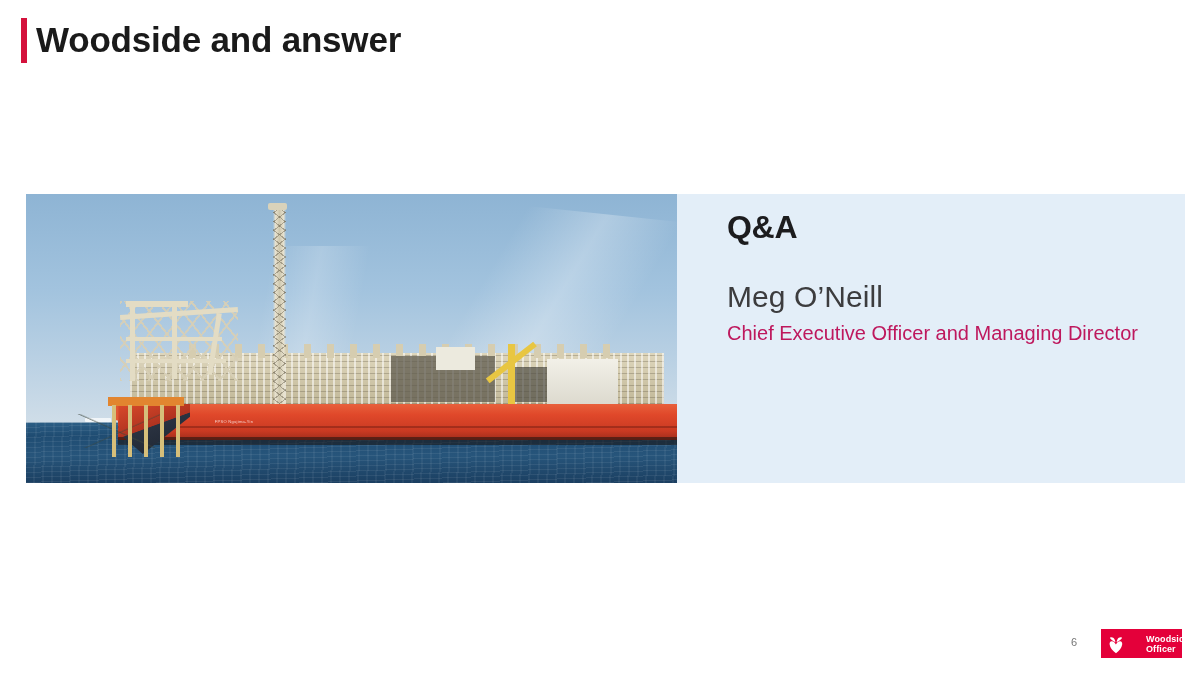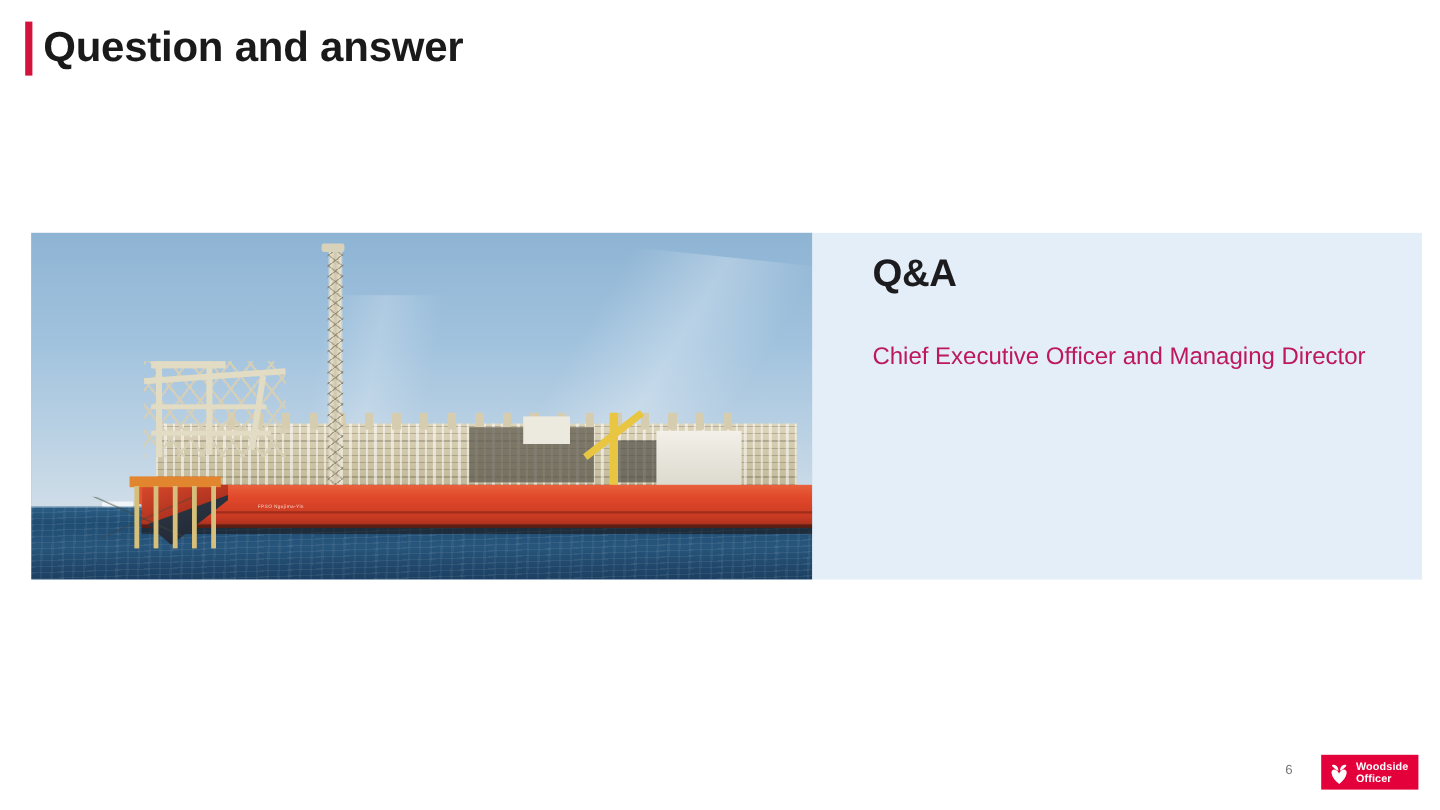--- a/index.html
+++ b/index.html
@@ -391,36 +391,36 @@
     align-items: center;
     padding-left: 4px;
     box-sizing: border-box;
   }
   .logo-mark {
     width: 22px;
     height: 20px;
     flex: 0 0 auto;
   }
   .logo-words {
-    margin-left: 3px;
+    margin-left: 19px;
     color: #ffffff;
     font-size: 9px;
     font-weight: bold;
     line-height: 10px;
     letter-spacing: 0.1px;
   }
 </style>
 </head>
 <body>
 
 <div class="slide">
 
   <div class="title-row">
     <div class="title-accent"></div>
-    <div class="title-text">Question and answer</div>
+    <div class="title-text">Woodside and answer</div>
   </div>
 
   <div class="content-band">
 
     <div class="photo">
       <div class="sky"></div>
       <div class="haze"></div>
       <div class="haze2"></div>
       <div class="sea"></div>
       <div class="horizon"></div>
@@ -461,20 +461,21 @@
         <div class="leg l4"></div>
         <div class="leg l5"></div>
       </div>
       <div class="hull-name">FPSO Ngujima-Yin</div>
     </div>
 
     <div class="info-panel">
       <div class="qa-heading">Q&amp;A</div>
 
       <div class="person person-1">
+        <div class="person-name">Meg O’Neill</div>
         <div class="person-role">Chief Executive Officer and Managing Director</div>
       </div>
 
     </div>
   </div>
 
   <div class="page-number">6</div>
 
   <div class="logo">
     <span class="logo-mark">

